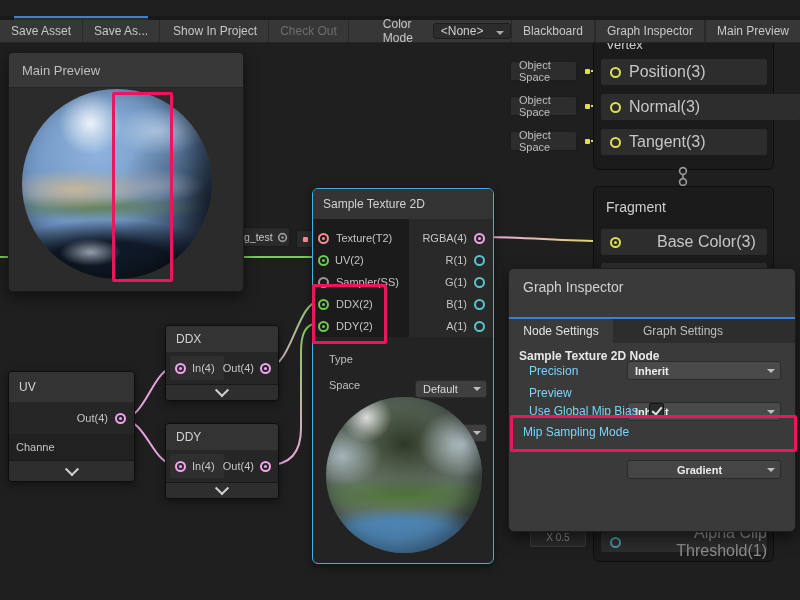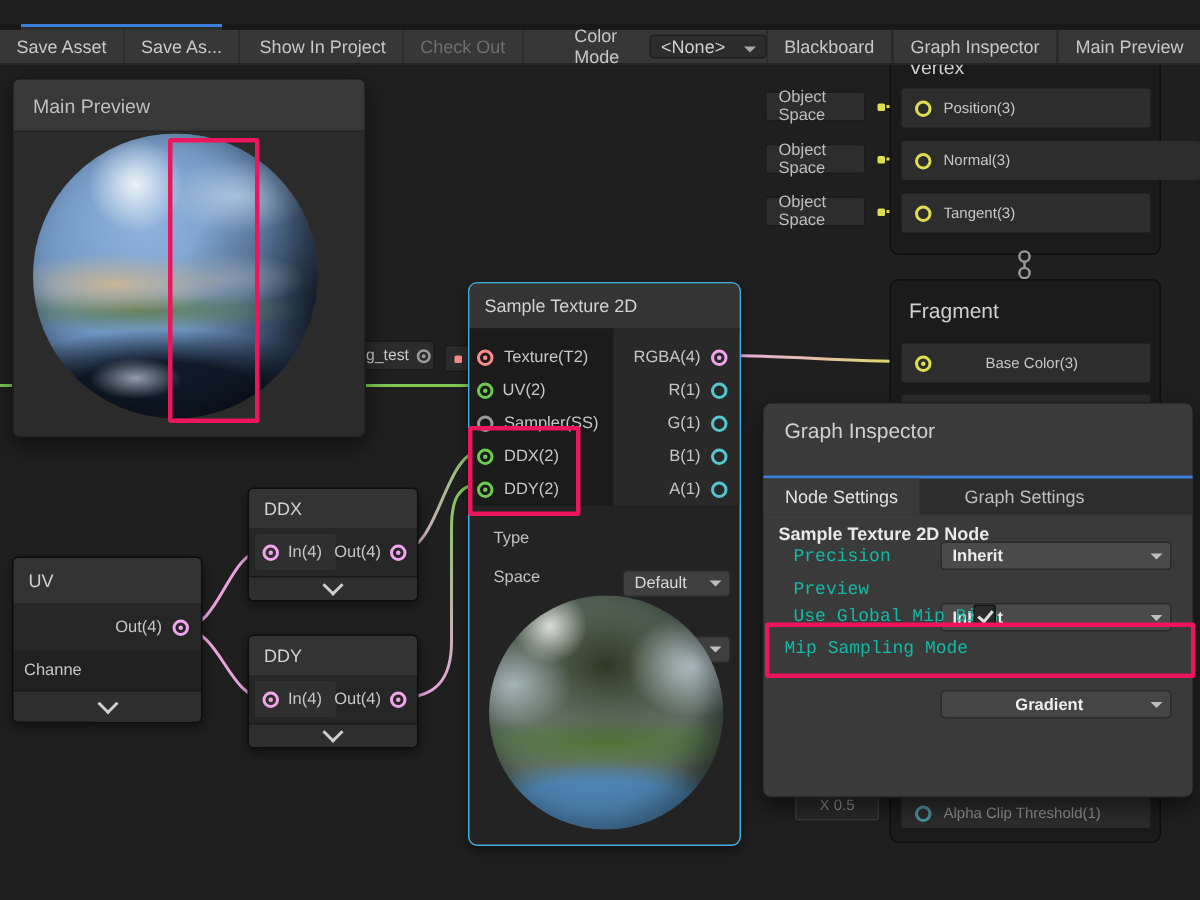--- a/index.html
+++ b/index.html
@@ -51,21 +51,21 @@
   .chevrow{position:absolute;left:0;right:0;background:#2E2E2E;border-top:1px solid #191919;display:flex;align-items:center;justify-content:center;}
   .chev{width:8px;height:8px;border:solid #CFCFCF;border-width:0 2px 2px 0;transform:rotate(45deg) translate(-2px,-2px);}
   .dd{background:#3F3F3F;border:1px solid #2B2B2B;border-radius:3px;color:#D8D8D8;font-size:11px;
       display:flex;align-items:center;padding:0 16px 0 7px;position:relative;box-sizing:border-box;}
   .dd::after{content:'';position:absolute;right:5px;top:50%;margin-top:-2px;border:4px solid transparent;border-top-color:#BFBFBF;}
 
   
   .ctx{background:#1B1B1B;border:1px solid #0E0E0E;border-radius:6px;z-index:3;}
   .ctx .ctitle{font-size:13px;color:#CFCFCF;}
   .crow{position:absolute;background:#2D2D2D;border-radius:2px;display:flex;align-items:center;gap:8px;
-        padding-left:9px;box-sizing:border-box;font-size:10px;color:#C6C6C6;}
+        padding-left:9px;box-sizing:border-box;font-size:16px;color:#C6C6C6;}
   .pill{position:absolute;background:#2D2D2D;border:1px solid #1C1C1C;border-radius:2px;display:flex;align-items:center;
         padding-left:8px;box-sizing:border-box;font-size:11px;color:#BDBDBD;z-index:3;}
   .pilldot{position:absolute;width:5px;height:5px;border-radius:1px;background:#DFDE52;z-index:3;}
 
   
   .panel{background:#2B2B2B;border:1px solid #1A1A1A;border-radius:5px;box-shadow:0 5px 14px rgba(0,0,0,.5);overflow:hidden;}
   .phead{height:34px;background:#383838;display:flex;align-items:center;padding-left:13px;
          font-size:13px;color:#BFBFBF;border-bottom:1px solid #242424;}
   .sphere-main{position:absolute;left:13px;top:36px;width:190px;height:190px;border-radius:50%;
     background:
@@ -89,29 +89,29 @@
       radial-gradient(ellipse 52% 40% at 50% 30%, rgba(42,52,32,.95), rgba(42,52,32,0) 88%),
       radial-gradient(ellipse 88% 14% at 50% 63%, rgba(78,118,53,.95), rgba(78,118,53,0) 85%),
       radial-gradient(ellipse 74% 26% at 48% 94%, #4D83B0 58%, rgba(77,131,176,0) 92%),
       radial-gradient(circle at 45% 40%, #7E8C7E, #5D6B61 55%, #39463F 85%, #222C27 100%);
     box-shadow:inset -8px -5px 20px rgba(0,0,0,.4);}
 
   
   .inspector{background:#3A3A3A;border:1px solid #1C1C1C;border-radius:6px;z-index:8;
              box-shadow:0 6px 16px rgba(0,0,0,.55);}
   .itab{display:flex;align-items:center;justify-content:center;font-size:12px;height:100%;box-sizing:border-box;}
-  .irow-label{position:absolute;font-size:12px;color:#14b8a6;font-family:Liberation Mono, monospace;}
+  .irow-label{position:absolute;font-size:12px;color:#7dd3fc;}
   .check{position:absolute;width:13px;height:13px;background:#2A2A2A;border:1px solid #151515;border-radius:2px;}
   .check::after{content:'';position:absolute;left:3.5px;top:0.5px;width:4px;height:8px;border:solid #DFDFDF;border-width:0 2px 2px 0;transform:rotate(40deg);}
 
   
   .anno{border:3px solid #ED155B;border-radius:2px;z-index:20;pointer-events:none;background:transparent;}
 
   .linkicon{z-index:3;}
-  .dim{color:#8E8E8E;}
+  .dim{color:#8E8E8E;text-align:right;}
 </style>
 </head>
 <body>
 
 <div class="stage">
 
   <svg class="wires abs" width="800" height="600" viewBox="0 0 800 600">
     <defs>
       <linearGradient id="gPinkYellow" gradientUnits="userSpaceOnUse" x1="483" y1="0" x2="606" y2="0">
         <stop offset="0" stop-color="#EFA4EC"></stop>

